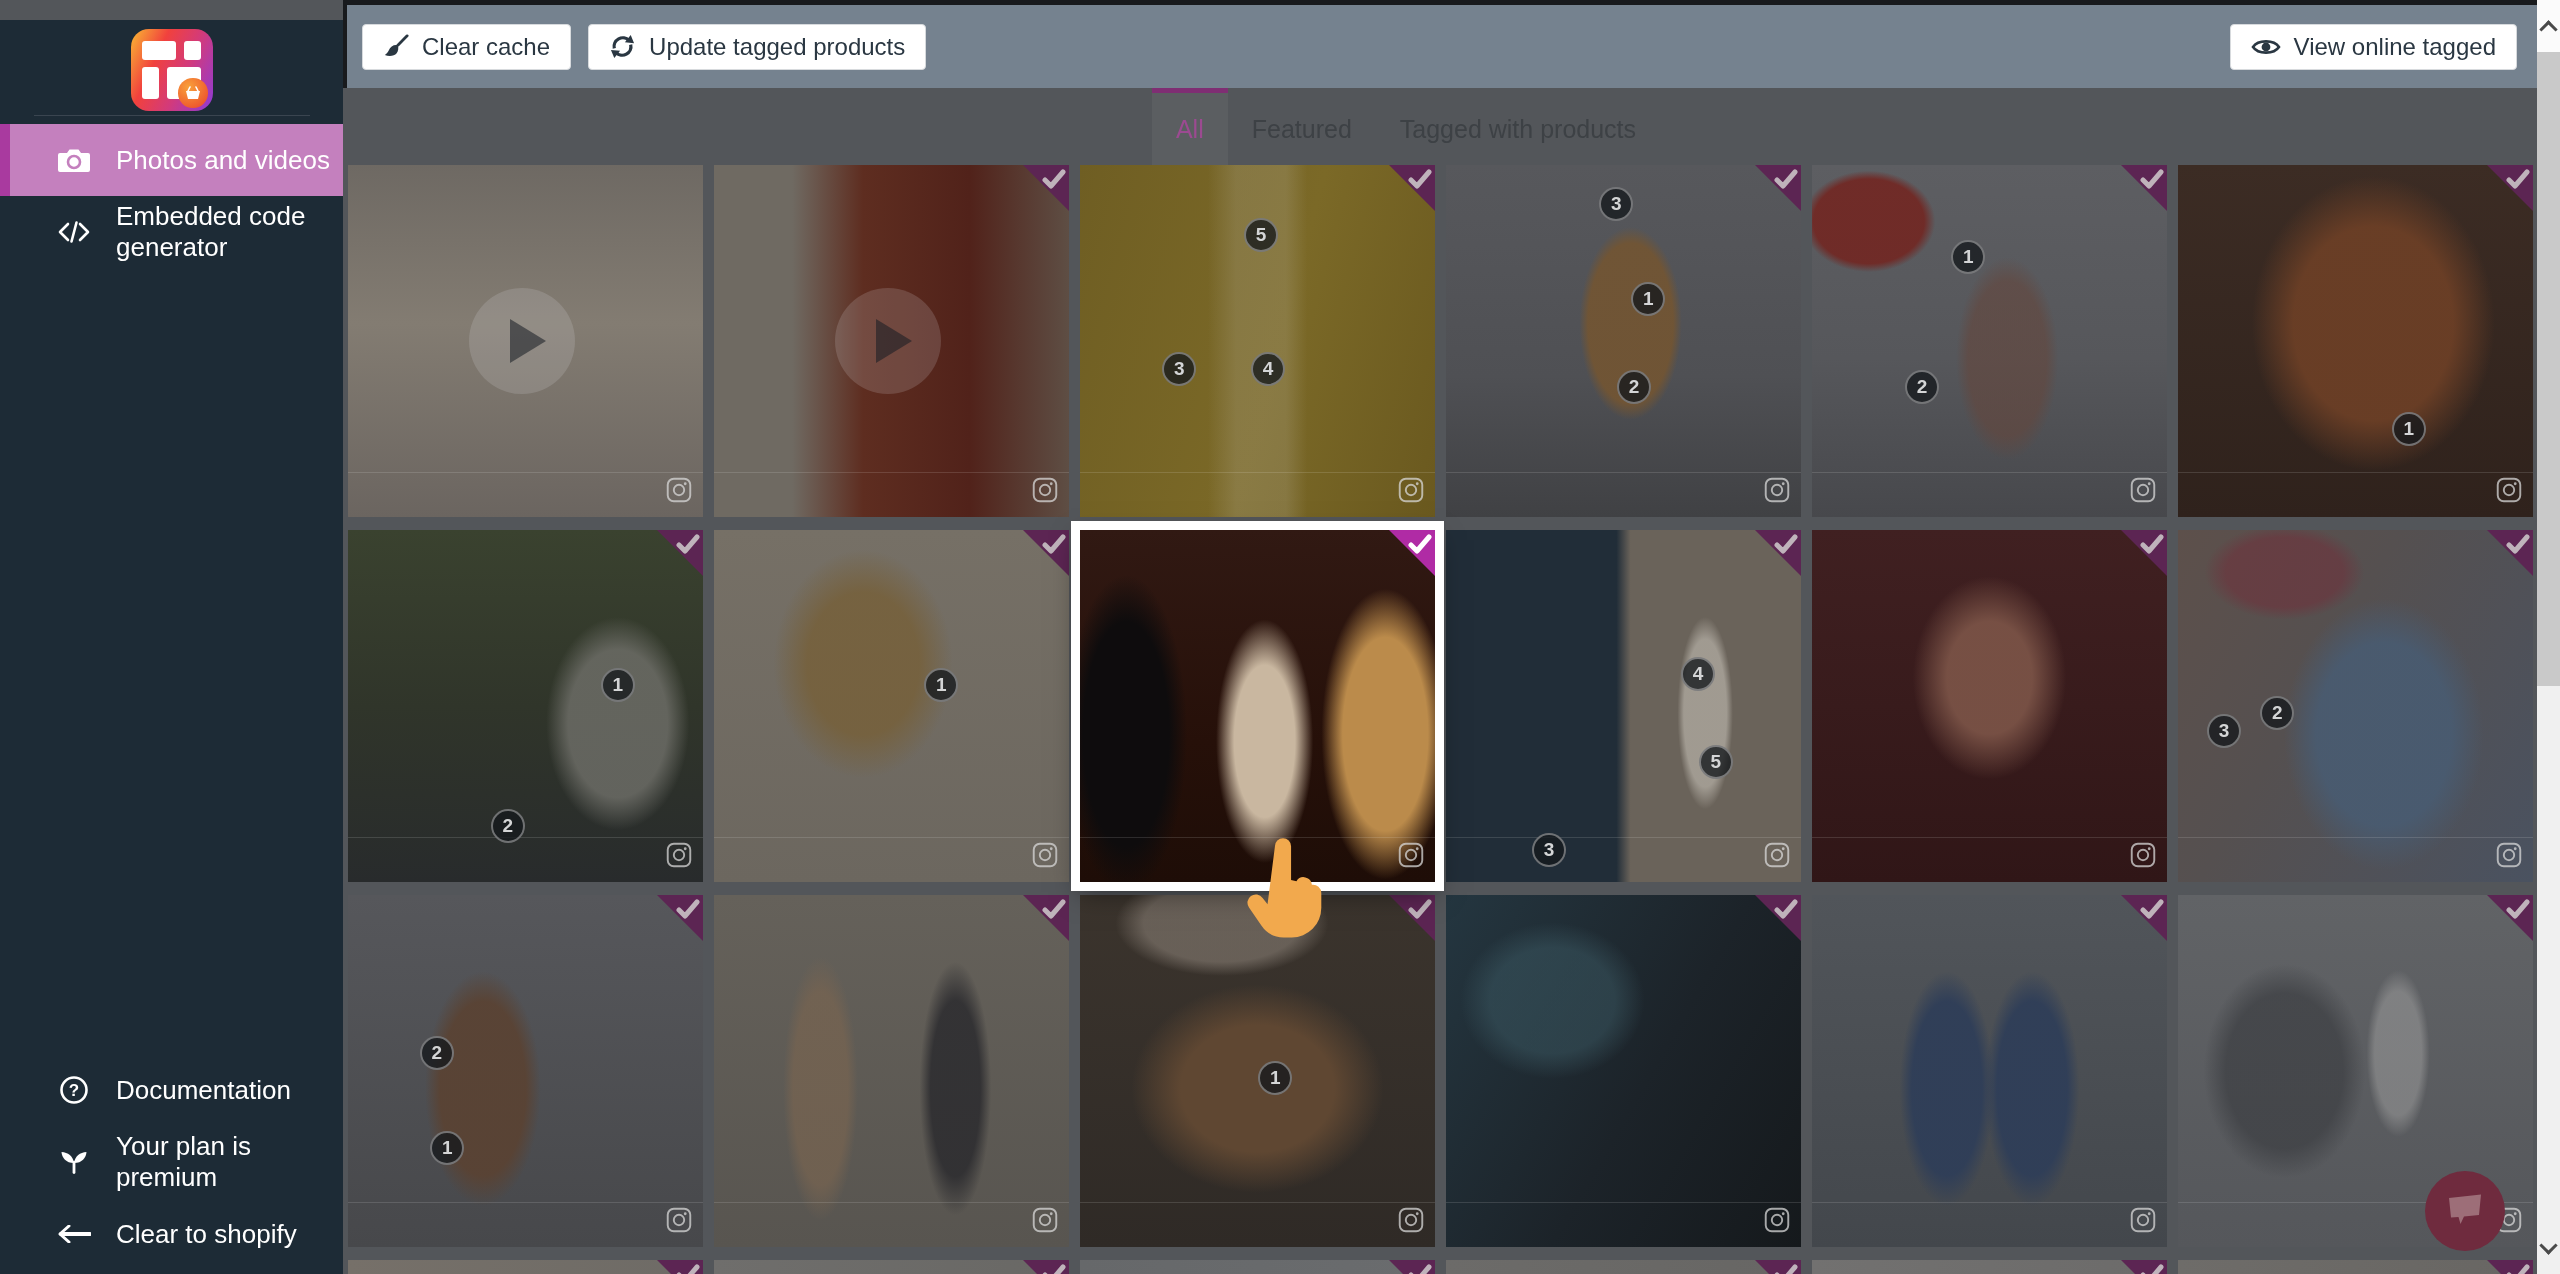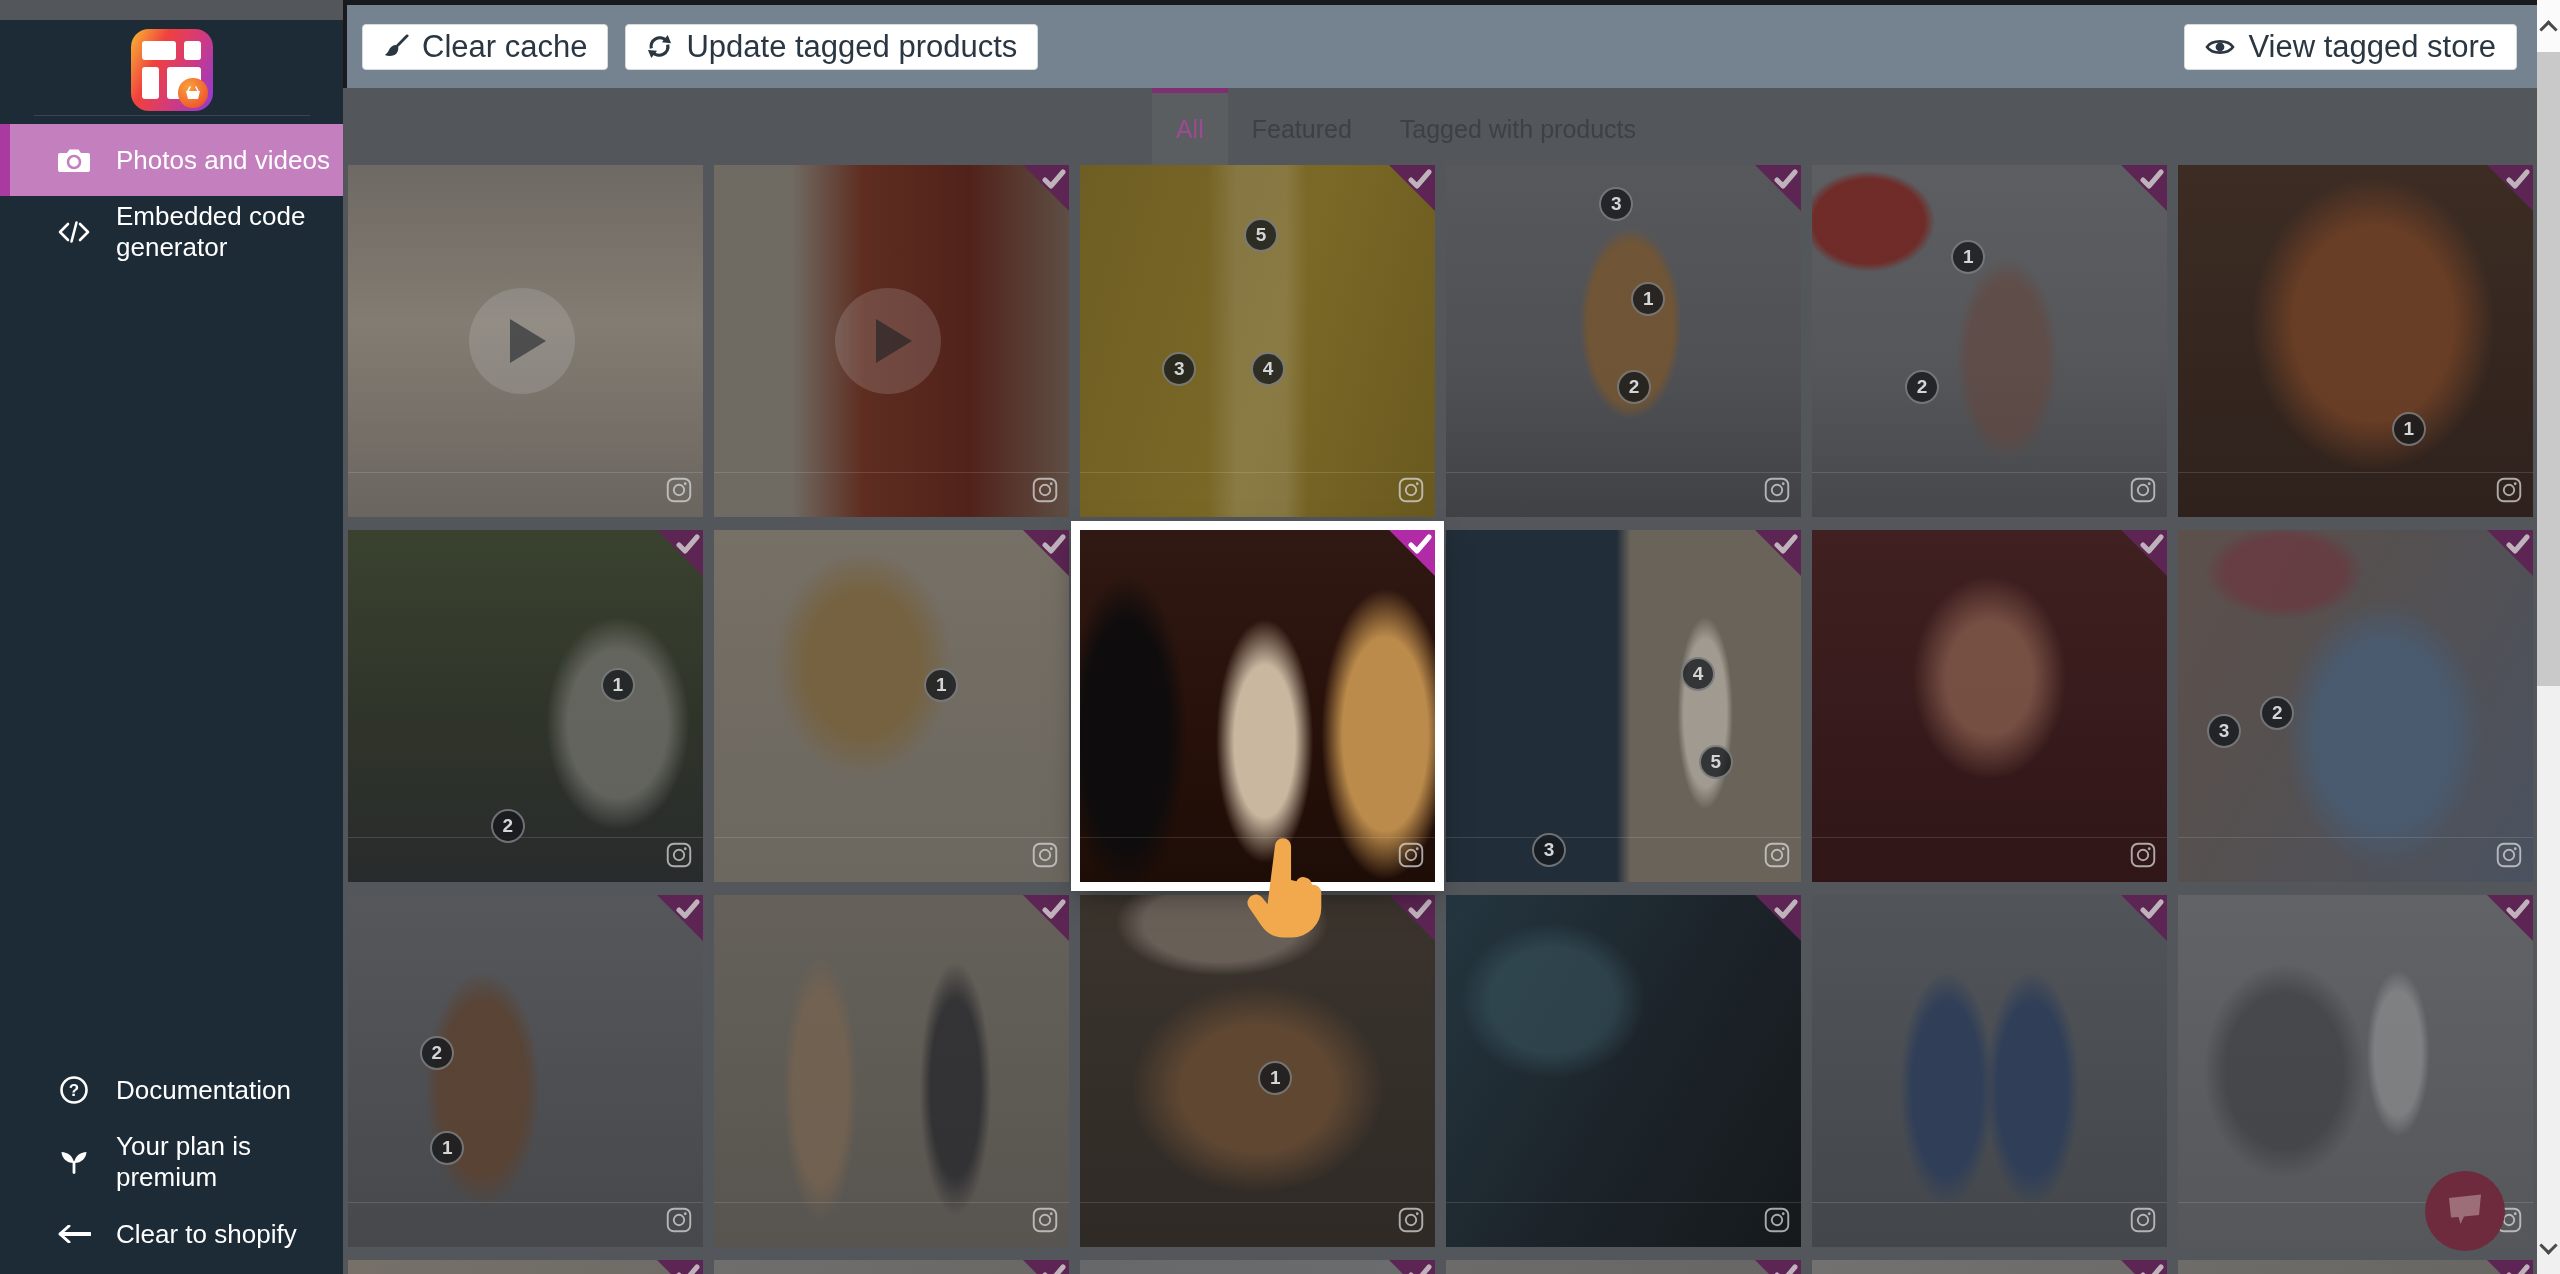--- a/index.html
+++ b/index.html
@@ -47,21 +47,21 @@
     position:absolute; left:343px; top:0; right:23px; height:88px;
     background:var(--toolbar_bg);
     border-top:5px solid var(--top_border);
     border-left:4px solid var(--top_border);
     display:flex; align-items:center; padding:0 20px 0 15px; z-index:7;
   }
   .btn {
     height:46px; background:var(--button_bg); color:var(--button_text);
     border:1px solid #d7dadd; border-radius:4px;
     display:inline-flex; align-items:center; padding:0 20px;
-    font-size:31px; margin-right:17px; cursor:pointer; white-space:nowrap;
+    font-size:24px; margin-right:17px; cursor:pointer; white-space:nowrap;
   }
   .btn .ic { display:flex; margin-right:13px; }
   .btn-right { margin-left:auto; margin-right:0; }
   
   .content {
     position:absolute; left:343px; top:88px; right:23px; bottom:0;
     background:var(--grid_bg); overflow:hidden;
   }
   .tabs {
     height:77px; display:flex; justify-content:center; padding-right:68px;
@@ -218,21 +218,21 @@
       </span>
       <span>Update tagged products</span>
     </div>
     <div class="btn btn-right">
       <span class="ic">
         <svg width="30" height="20" viewBox="0 0 30 20">
             <path d="M2 10 C7 2.5 23 2.5 28 10 C23 17.5 7 17.5 2 10 Z" fill="none" stroke="#2a3742" stroke-width="2.6"></path>
             <circle cx="15" cy="10" r="4.4" fill="#2a3742"></circle>
           </svg>
       </span>
-      <span>View tagged store</span>
+      <span>View online tagged</span>
     </div>
   </div>
 
   <div class="content">
     <div class="tabs">
       <div class="tab active">
         <span>All</span>
       </div>
       <div class="tab">
         <span>Featured</span>

